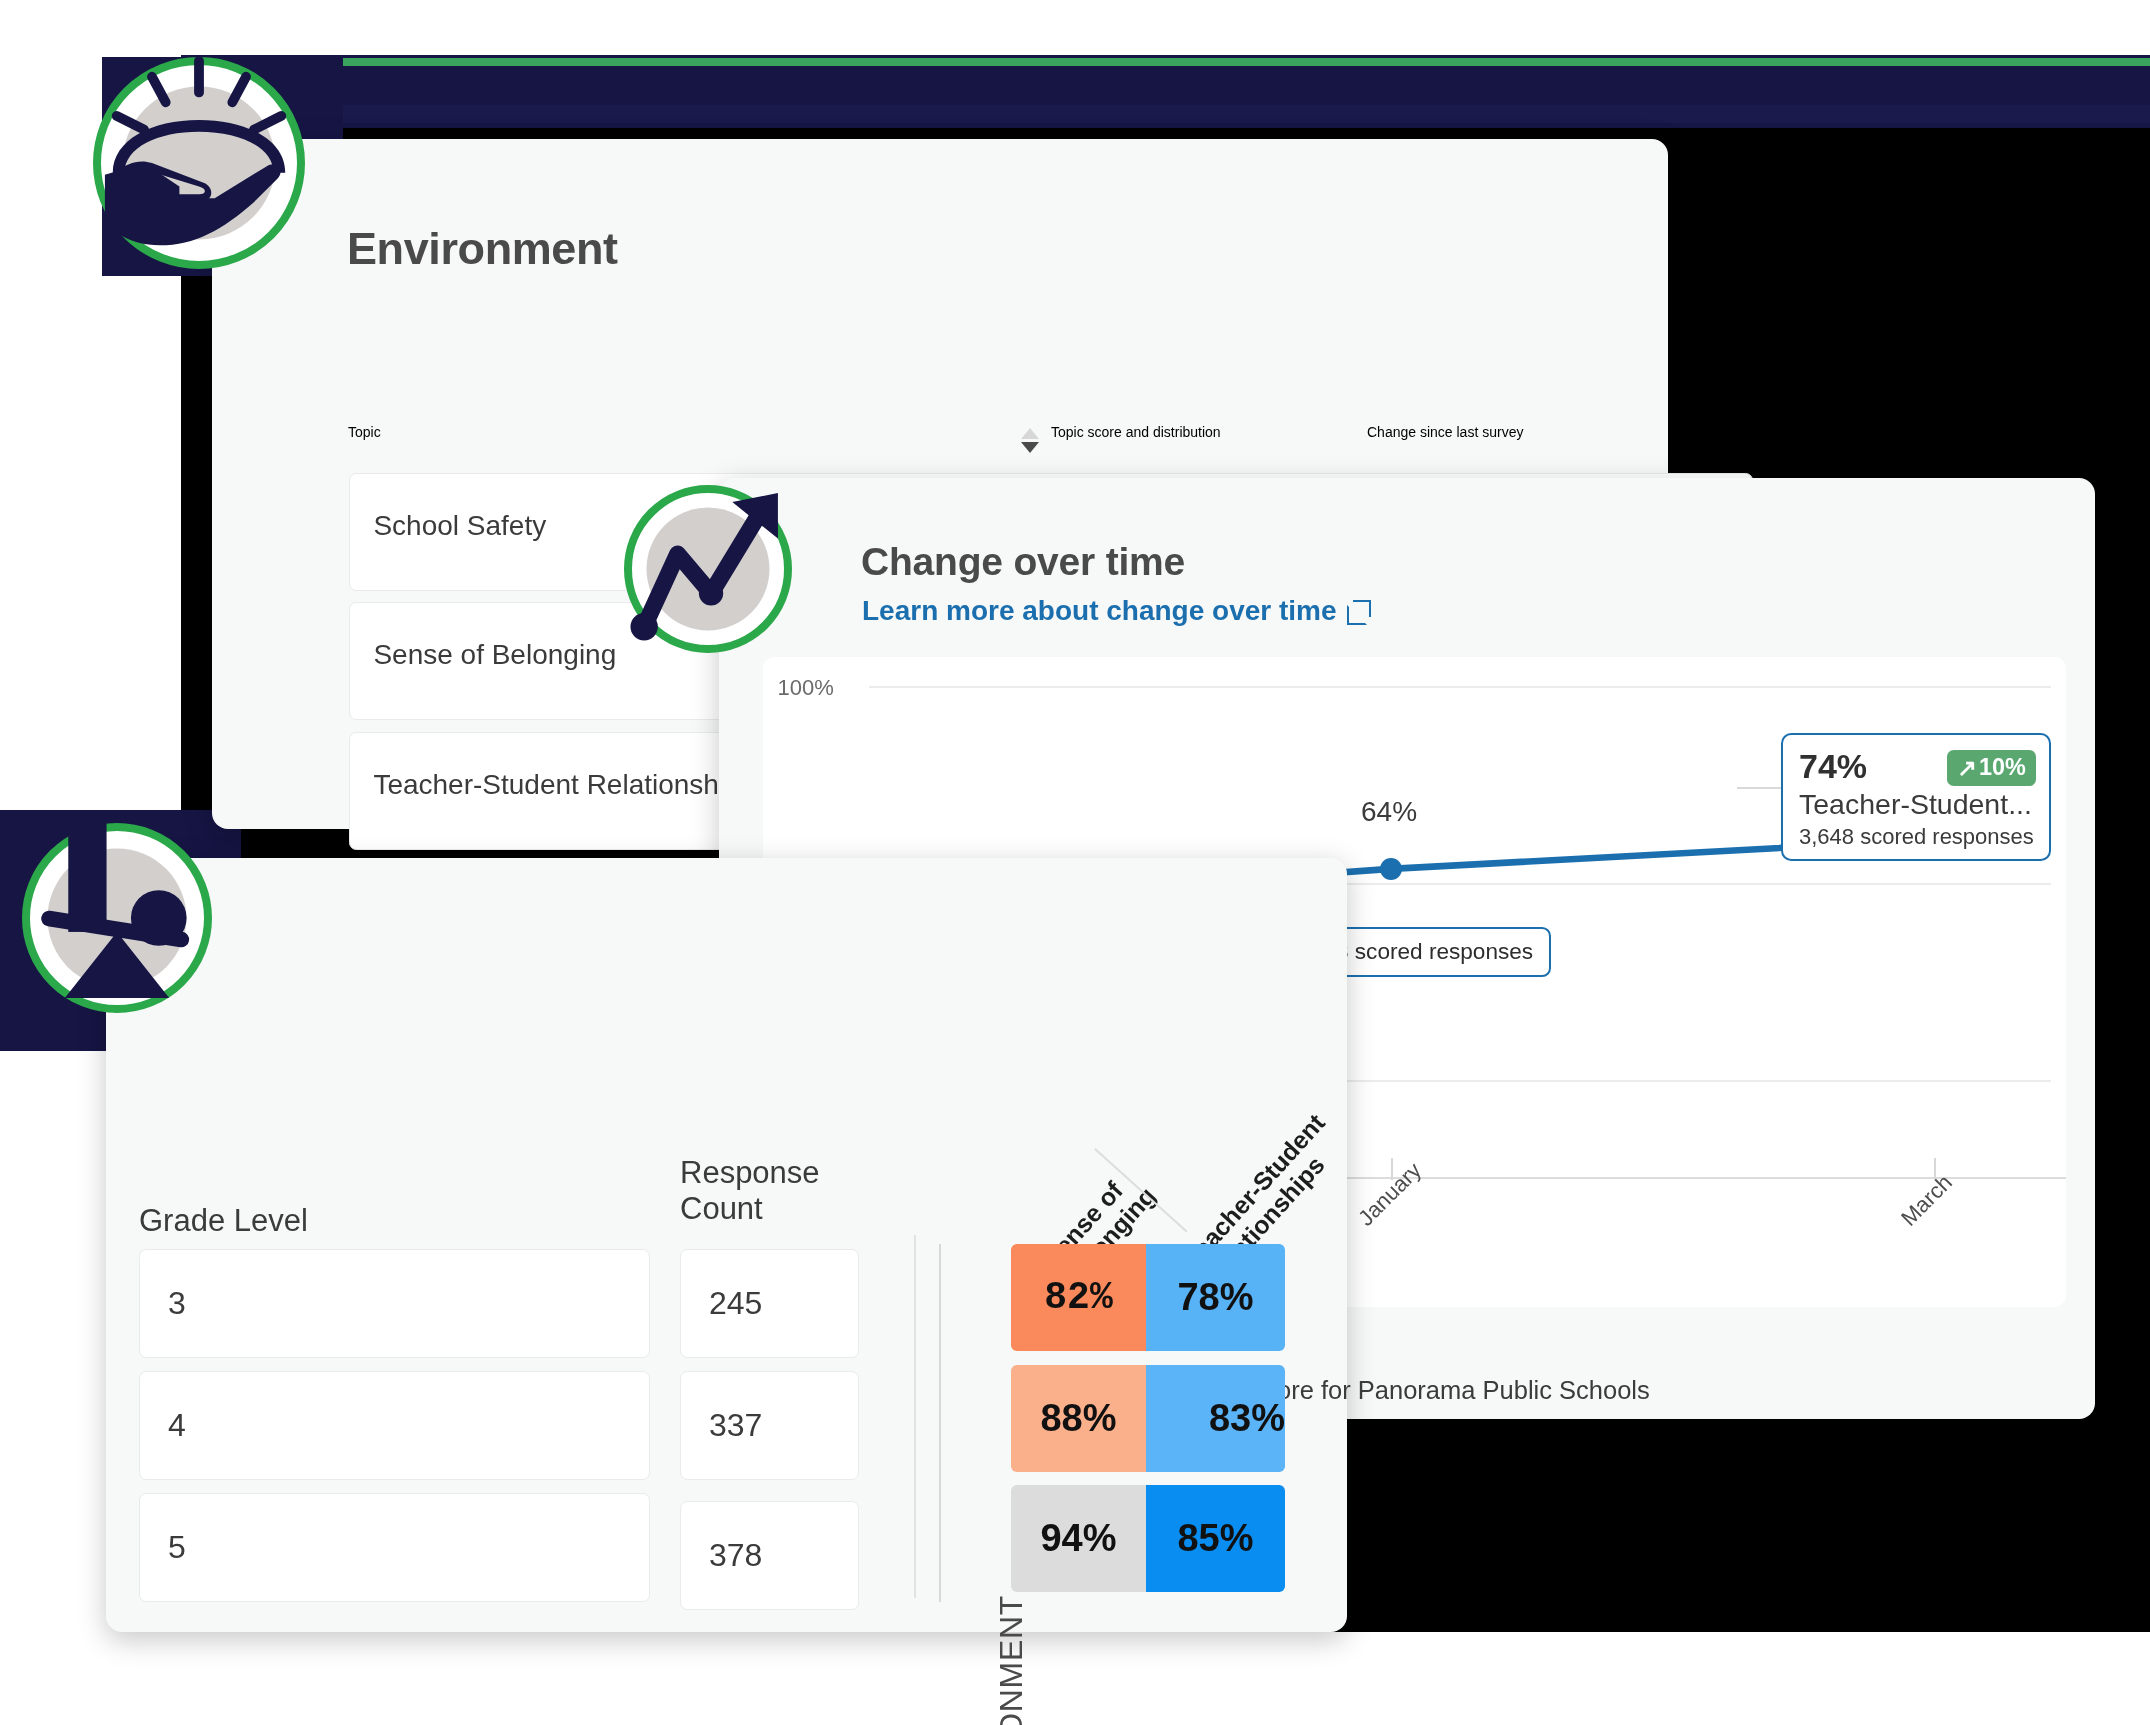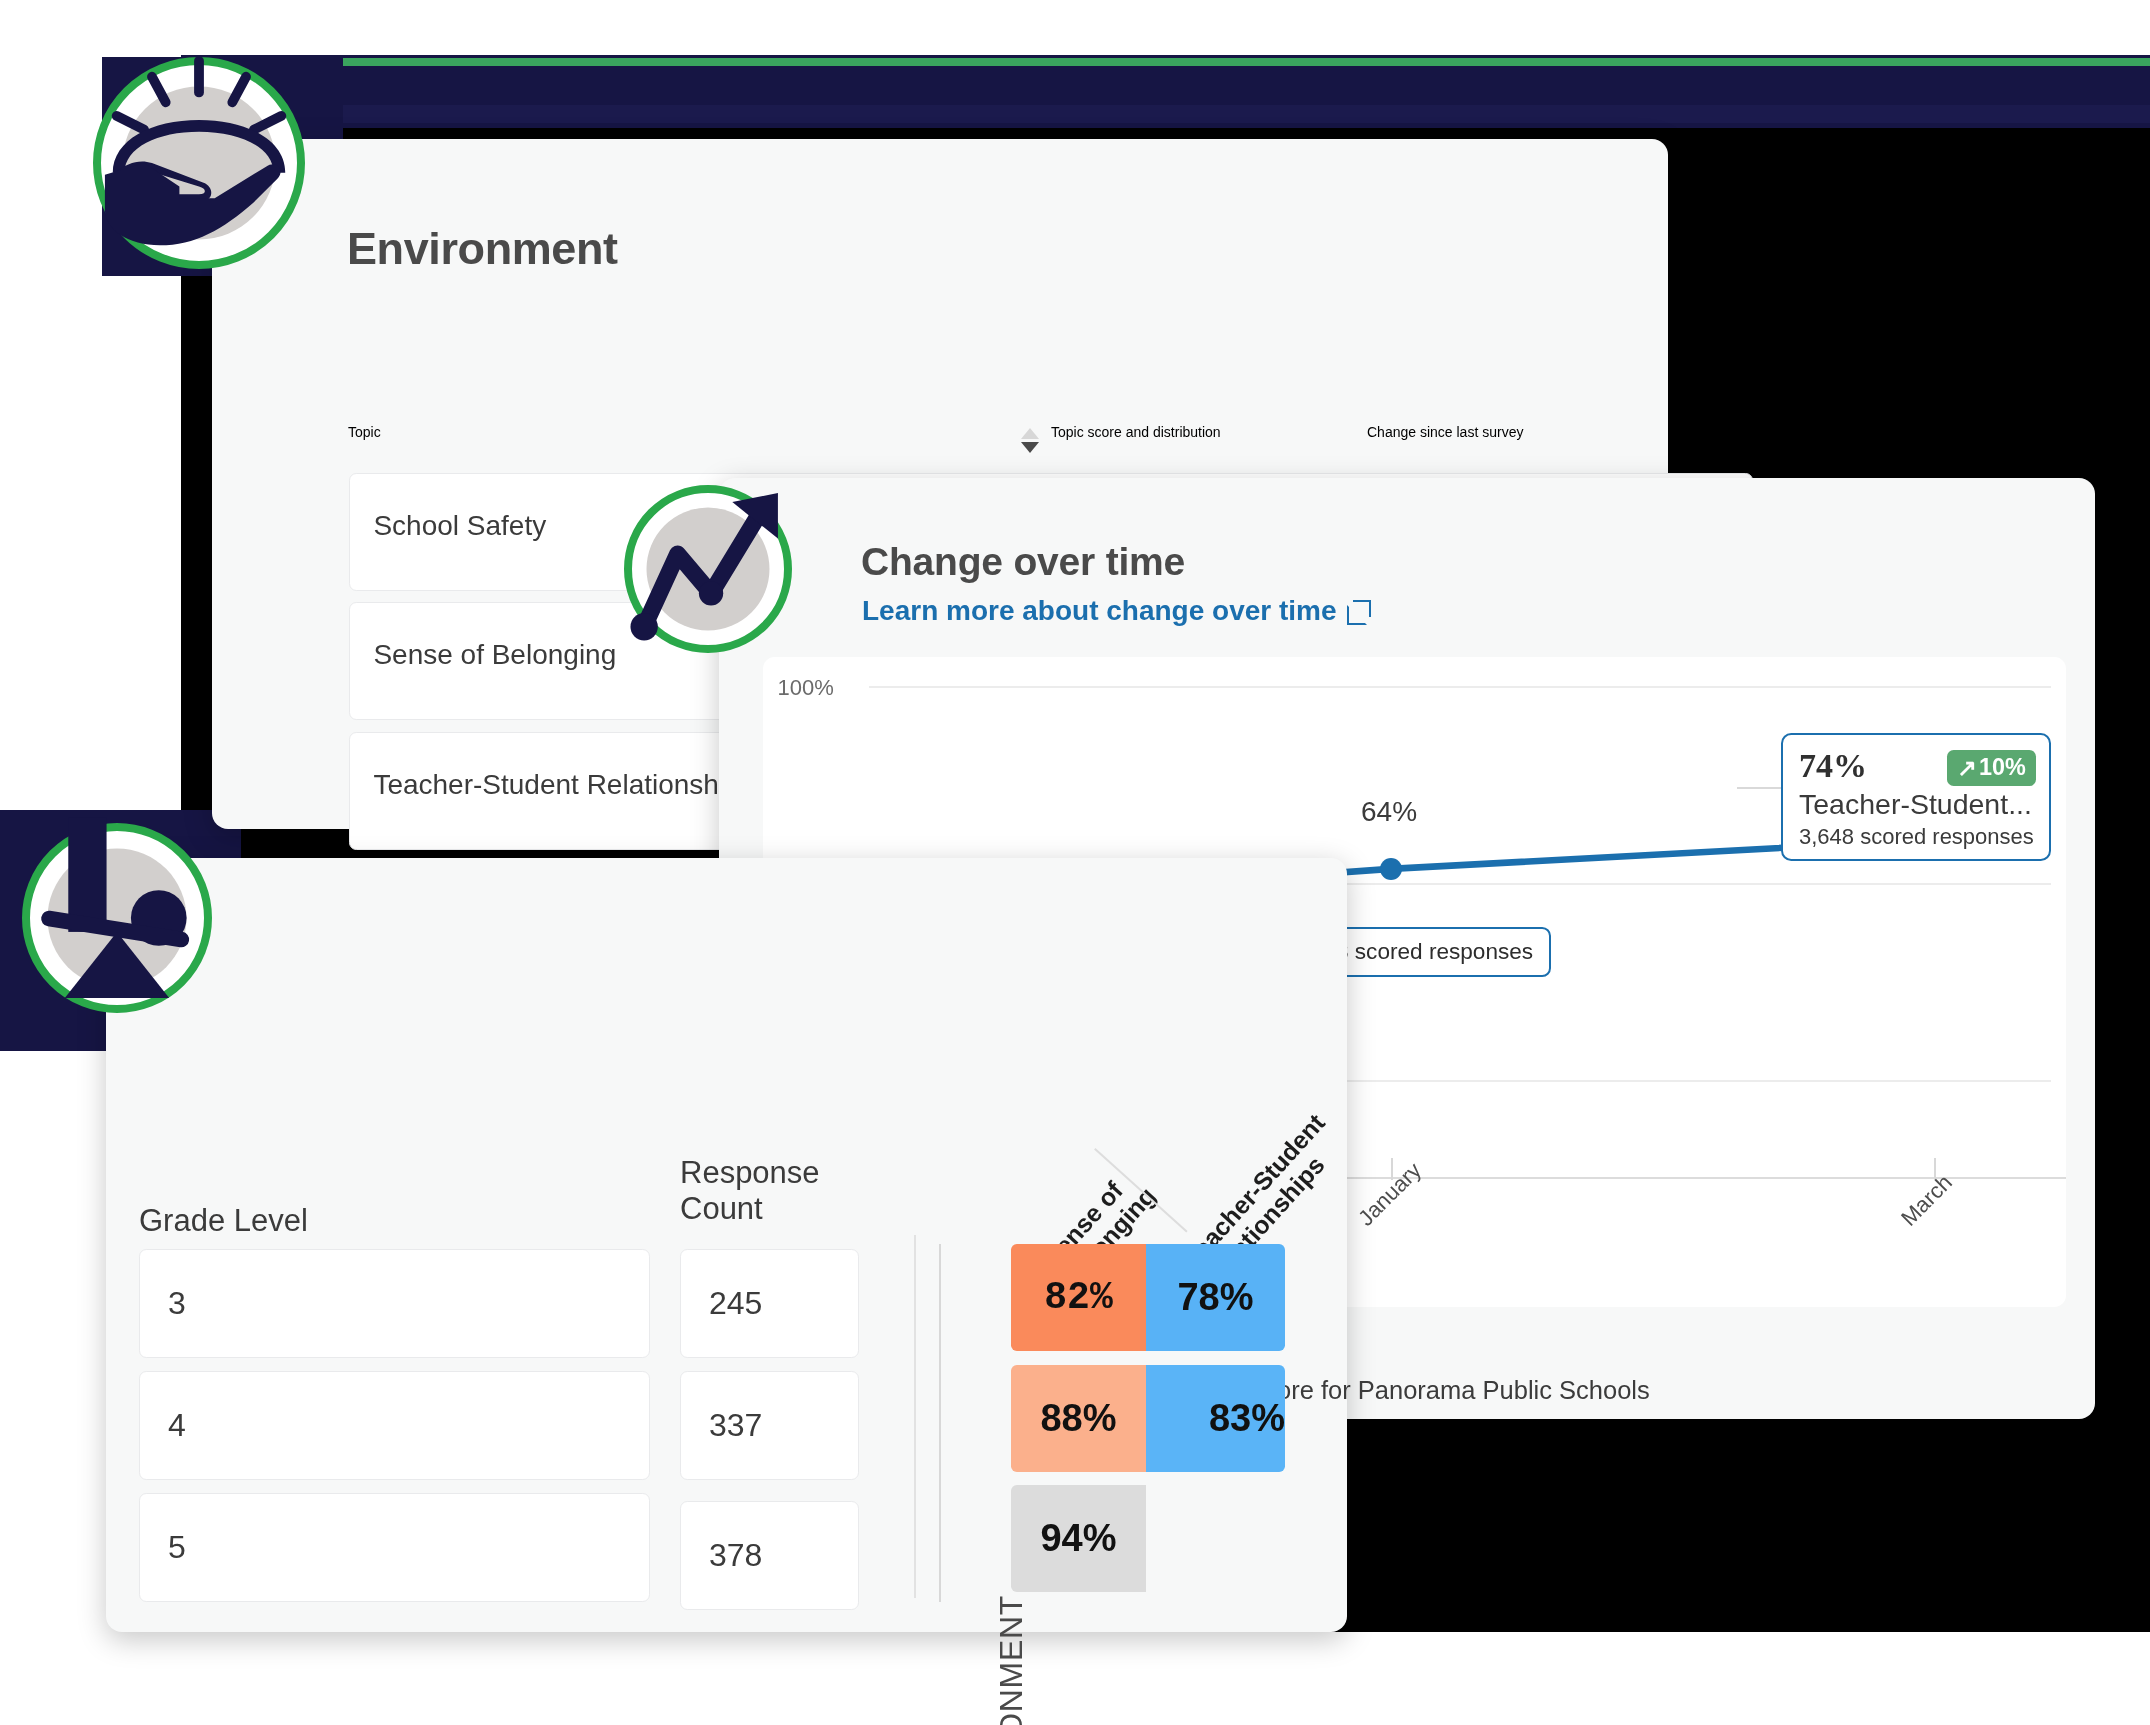--- a/index.html
+++ b/index.html
@@ -142,21 +142,21 @@
   }
   .pt-label { position:absolute; font-size:28px; color:#3b3b3b; font-weight:400; }
   .resp-pill {
     position:absolute; border:2.2px solid #1b6fae; border-radius:8.8px; background:#ffffff;
     padding:10.2px 16px; font-size:22.6px; color:#2d2d2d; white-space:nowrap;
   }
   #tooltip-card {
     position:absolute; left:1781px; top:733px; width:270px; height:128px;
     border:2.9px solid #1b6fae; border-radius:10.2px; background:#ffffff; z-index:8;
   }
-  #tooltip-card .tv { position:absolute; left:16px; top:11.7px; font-size:34px; font-weight:700; color:#303030;font-family:Liberation Serif, serif; }
+  #tooltip-card .tv { position:absolute; left:16px; top:11.7px; font-size:34px; font-weight:700; color:#303030; }
   #tooltip-card .badge {
     position:absolute; right:13px; top:14.6px; background:#5aa870; color:#ffffff;
     border-radius:6.6px; padding:4.4px 10.2px; font-size:23.4px; font-weight:700;
     display:flex; align-items:center; gap:2.2px;
   }
   #tooltip-card .tt { position:absolute; left:16px; top:53px; font-size:28.5px; color:#3b3b3b; }
   #tooltip-card .ts { position:absolute; left:16px; top:89px; font-size:22px; color:#3b3b3b; }
   #tooltip-leader { position:absolute; left:1737px; top:787px; width:45px; height:2.2px; background:#d9d9d9; z-index:7;}
   #cot-footer {
     position:absolute; left:1277px; top:1376px; font-size:25.5px; color:#3b3b3b; z-index:6;
@@ -355,20 +355,23 @@
 
     <div style="position:absolute;left:1011px;top:1365px;width:135px;height:107px;background:#fbb08c;border-radius:5.8px 0 0 5.8px;display:flex;align-items:center;justify-content:center;font-size:38px;font-weight:700;color:#111;">
         <span>88%</span>
       </div>
     <div style="position:absolute;left:1146px;top:1365px;width:139px;height:107px;background:#5ab4f7;border-radius:0 5.8px 5.8px 0;display:flex;align-items:center;justify-content:flex-end;font-size:38px;font-weight:700;color:#111;">
         <span>83%</span>
       </div>
 
     <div style="position:absolute;left:1011px;top:1485px;width:135px;height:107px;background:#dcdcdc;border-radius:5.8px 0 0 5.8px;display:flex;align-items:center;justify-content:center;font-size:38px;font-weight:700;color:#111;">
         <span>94%</span>
+      </div>
+    <div style="position:absolute;left:1146px;top:1485px;width:139px;height:107px;background:#0a8df0;border-radius:0 5.8px 5.8px 0;display:flex;align-items:center;justify-content:center;font-size:38px;font-weight:700;color:#111;">
+        <span>85%</span>
       </div>
   </div>
 
   <div class="badge-ico" id="ico-hand">
     <div class="badge-inner"></div>
     <svg viewBox="0 0 100 100">
       <g stroke="#161544" stroke-width="5" stroke-linecap="round">
         <line x1="50" y1="-2" x2="50" y2="14"></line>
         <line x1="26" y1="6" x2="33" y2="19"></line>
         <line x1="74" y1="6" x2="67" y2="19"></line>

